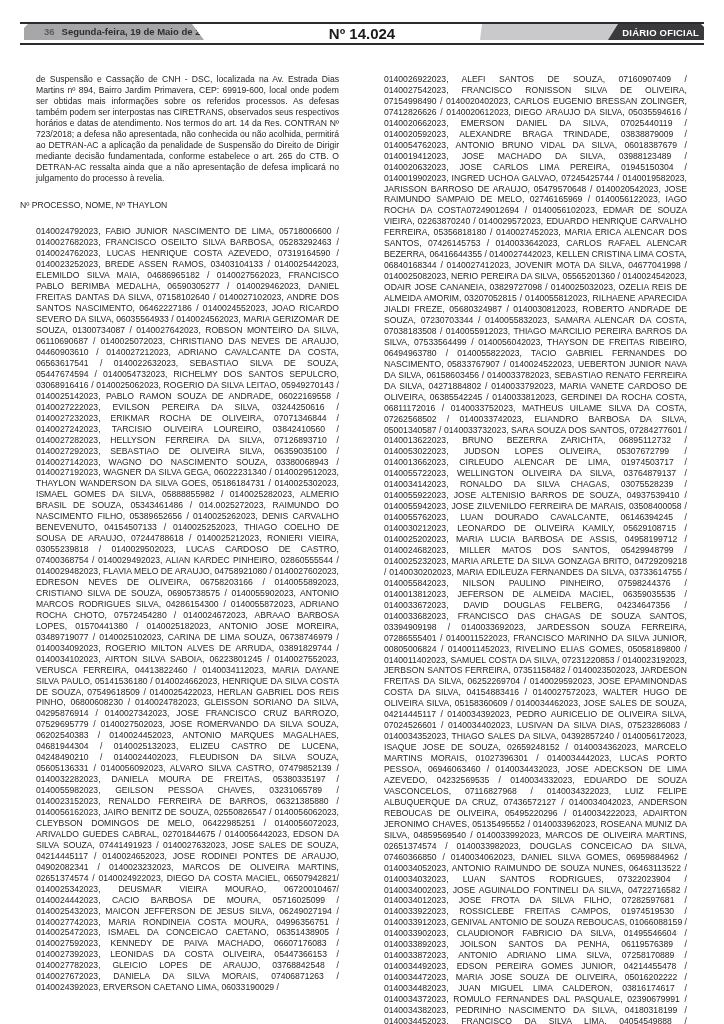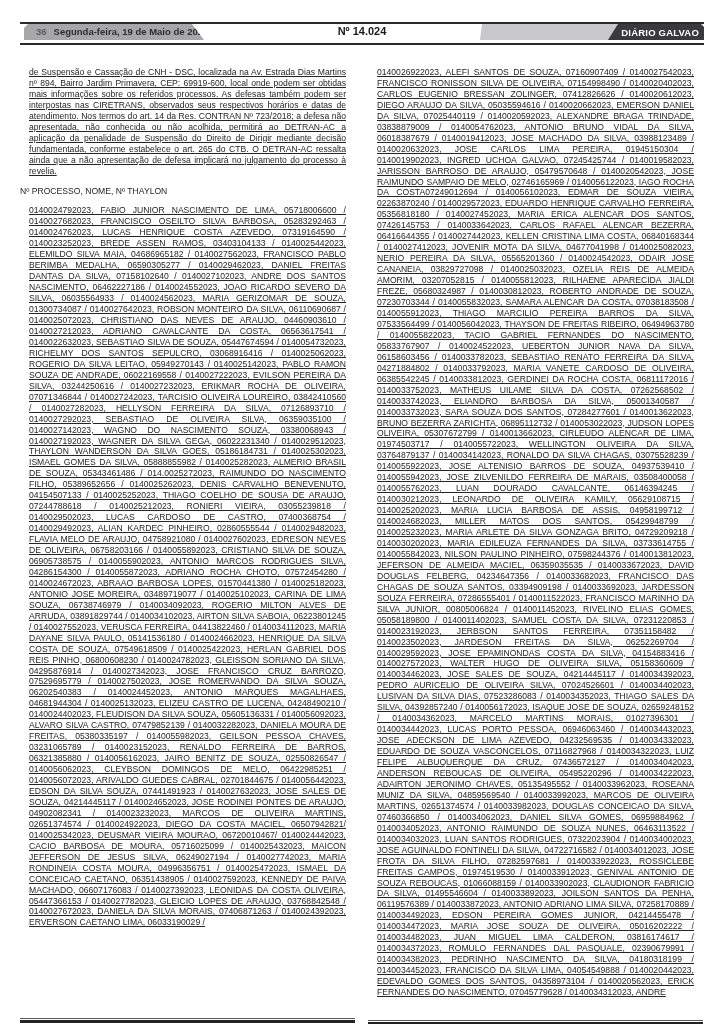--- a/index.html
+++ b/index.html
@@ -11,44 +11,44 @@
   .page{position:absolute;inset:0;}
 
   
   .header{position:absolute;top:22px;left:20px;right:20px;}
   .header-topline{height:2px;background:#2b2b2d;}
   .tabs-row{position:relative;height:16px;}
   .tab-left{
     position:absolute;left:4px;top:0;height:16px;width:180px;
     background:#a7a7a9;
     clip-path:polygon(0 100%,0 4px,4px 0,calc(100% - 12px) 0,100% 100%);
-    display:flex;align-items:center;gap:7px;padding-left:12px;box-sizing:border-box;
+    display:flex;align-items:center;gap:7px;padding-left:20px;box-sizing:border-box;
   }
   .page-num{font-size:9.5px;font-weight:bold;color:#5d5d60;line-height:16px;}
   .date{font-size:9.5px;font-weight:bold;color:#2e2e30;line-height:16px;white-space:nowrap;}
   .edition{
     position:absolute;left:50%;top:1px;transform:translateX(-50%);
-    font-size:11px;font-weight:bold;color:#1b1b1d;white-space:nowrap;
+    font-size:15px;font-weight:bold;color:#1b1b1d;white-space:nowrap;
   }
   .tab-light{
     position:absolute;right:84px;top:0;height:16px;width:152px;background:#c9c9cb;
     clip-path:polygon(12px 100%,14px 0,calc(100% - 3px) 0,100% 3px,100% 100%);
   }
   .tab-dark{
     position:absolute;right:0;top:0;height:16px;width:96px;background:#3a3a3c;
     clip-path:polygon(10px 0,calc(100% - 3px) 0,100% 3px,100% 100%,0 100%);
     display:flex;align-items:center;justify-content:flex-end;padding-right:5px;box-sizing:border-box;
   }
   .masthead{font-size:9.5px;font-weight:bold;color:#ffffff;white-space:nowrap;letter-spacing:0.2px;}
   .header-bottomline{height:2px;background:#2b2b2d;margin-top:3px;}
 
   
   .content{position:absolute;top:58px;left:20px;right:20px;display:flex;gap:13px;}
   .col{width:335px;color:#252527;font-size:8.6px;line-height:10.95px;text-align:justify;}
-  .col p{margin:9px;text-decoration:underline;}
+  .col p{margin:16px;}
   .list-heading{white-space:nowrap;}
   .entries-left{min-height:804px;}
   .entries-right{min-height:944px;}
 
   
   .divider{margin-top:4px;}
   .divider .thin{height:1px;background:#55555a;}
   .divider .thick{height:3px;background:#232326;margin-top:1px;}
 </style>
 </head>
@@ -59,21 +59,21 @@
   <div class="header">
     <div class="header-topline"></div>
     <div class="tabs-row">
       <div class="tab-left">
         <span class="page-num">36</span>
         <span class="date">Segunda-feira, 19 de Maio de 2025</span>
       </div>
       <div class="edition">Nº 14.024</div>
       <div class="tab-light"></div>
       <div class="tab-dark">
-        <span class="masthead">DIÁRIO GALVAO</span>
+        <span class="masthead">DIÁRIO OFICIAL</span>
       </div>
     </div>
     <div class="header-bottomline"></div>
   </div>
 
   <div class="content">
 
     <div class="col">
       <p>de Suspensão e Cassação de CNH - DSC, localizada na Av. Estrada Dias Martins nº 894, Bairro Jardim Primavera, CEP: 69919-600, local onde podem ser obtidas mais informações sobre os referidos processos. As defesas também podem ser interpostas nas CIRETRANS, observados seus respectivos horários e datas de atendimento. Nos termos do art. 14 da Res. CONTRAN Nº 723/2018; a defesa não apresentada, não conhecida ou não acolhida, permitirá ao DETRAN-AC a aplicação da penalidade de Suspensão do Direito de Dirigir mediante decisão fundamentada, conforme estabelece o art. 265 do CTB. O DETRAN-AC ressalta ainda que a não apresentação de defesa implicará no julgamento do processo à revelia.</p>
       <div class="list-heading">Nº PROCESSO, NOME, Nº THAYLON</div>

